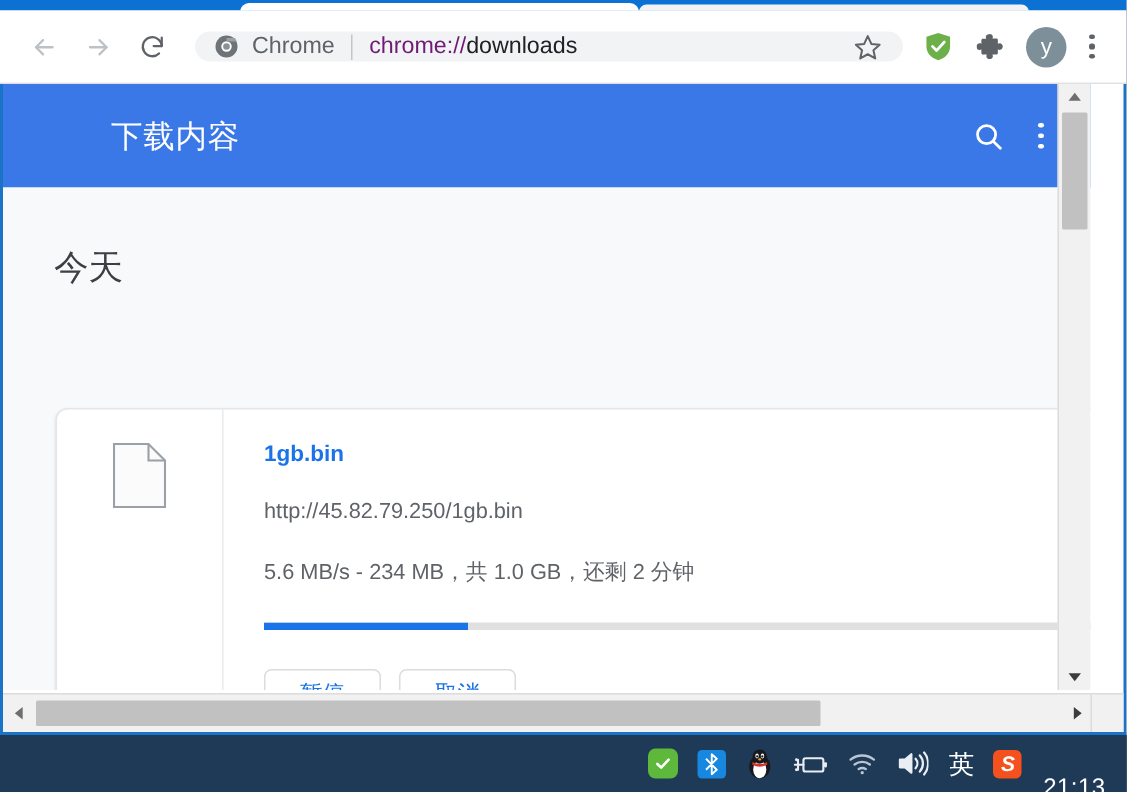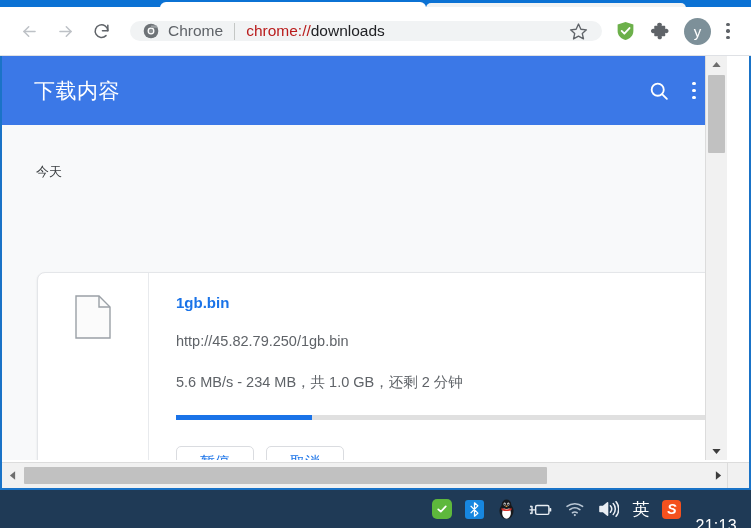--- a/index.html
+++ b/index.html
@@ -107,21 +107,21 @@
     margin: 0 11px;
     flex: 0 0 auto;
   }
   .omni-url {
     font-size: 15.5px;
     color: #202124;
     white-space: nowrap;
     flex: 1 1 auto;
     overflow: hidden;
   }
-  .omni-url .scheme { color: #b91c1c; text-align: right; }
+  .omni-url .scheme { color: #701a75; text-align: right; }
   .star-btn {
     width: 28px; height: 28px;
     flex: 0 0 auto;
     display: flex; align-items: center; justify-content: center;
     margin-left: 2px;
   }
   .tb-icon {
     width: 30px; height: 30px;
     flex: 0 0 auto;
     display: flex; align-items: center; justify-content: center;
@@ -185,20 +185,21 @@
     display: flex;
     align-items: center;
     box-sizing: border-box;
     padding: 0 18px 0 32px;
   }
   .dl-title {
     color: #ffffff;
     font-size: 21px;
     flex: 1 1 auto;
     letter-spacing: 0.5px;
+    margin-left: 40px;
   }
   .dl-hdr-btn {
     width: 40px; height: 40px;
     display: flex; align-items: center; justify-content: center;
     flex: 0 0 auto;
   }
   .dl-hdr-dots {
     width: 30px; height: 40px;
     display: flex; flex-direction: column;
     align-items: center; justify-content: center;
@@ -217,21 +218,21 @@
     position: absolute;
     left: 0; top: 69px;
     width: 725px;
     height: 335px;
     background: #f8f9fa;
   }
   .section-title {
     position: absolute;
     left: 34px;
     top: 38px;
-    font-size: 13px;
+    font-size: 23px;
     color: #3c4043;
   }
   .dl-card {
     position: absolute;
     left: 35px;
     top: 147px;
     width: 760px;
     height: 238px;
     background: #ffffff;
     border: 1px solid #e4e6e9;

